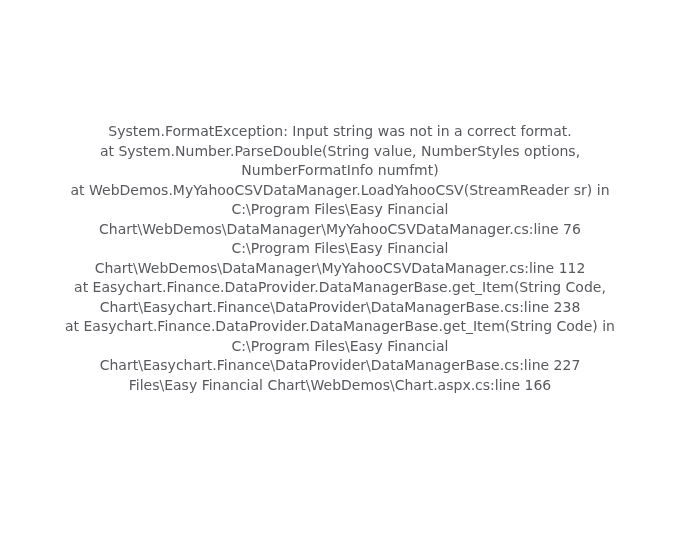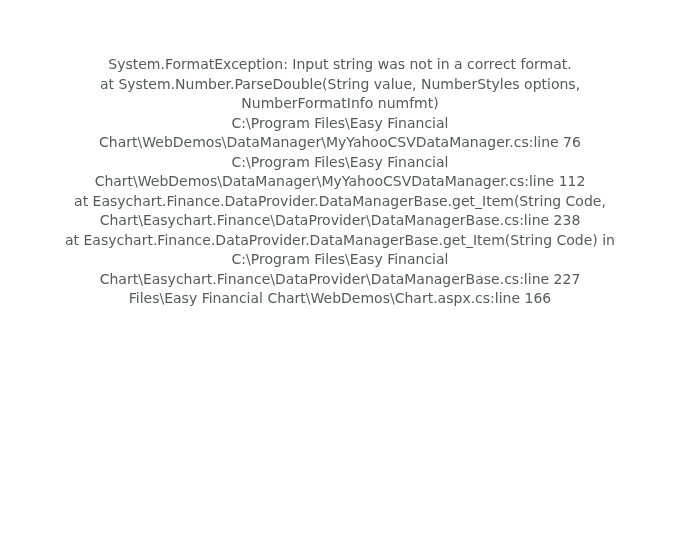--- a/index.html
+++ b/index.html
@@ -8,38 +8,40 @@
   }
   body {
     width: 680px;
     height: 546px;
     background: #ffffff;
     overflow: hidden;
   }
   .stack-trace {
     box-sizing: border-box;
     width: 680px;
-    padding-top: 55px;
+    padding-top: 98px;
     font-family: "DejaVu Sans", "Liberation Sans", sans-serif;
     font-size: 14px;
     line-height: 19.5px;
     color: #57595e;
     text-align: center;
+    margin-top: 24px;
   }
   .trace-line {
     white-space: nowrap;
   }
 </style>
 </head>
 <body>
 
 <div class="stack-trace">
     <div class="trace-line">System.FormatException: Input string was not in a correct format.</div>
     <div class="trace-line">at System.Number.ParseDouble(String value, NumberStyles options,</div>
     <div class="trace-line">NumberFormatInfo numfmt)</div>
+    <div class="trace-line">at WebDemos.MyYahooCSVDataManager.LoadYahooCSV(StreamReader sr) in</div>
     <div class="trace-line">C:\Program Files\Easy Financial</div>
     <div class="trace-line">Chart\WebDemos\DataManager\MyYahooCSVDataManager.cs:line 76</div>
     <div class="trace-line">C:\Program Files\Easy Financial</div>
     <div class="trace-line">Chart\WebDemos\DataManager\MyYahooCSVDataManager.cs:line 112</div>
     <div class="trace-line">at Easychart.Finance.DataProvider.DataManagerBase.get_Item(String Code,</div>
     <div class="trace-line">Chart\Easychart.Finance\DataProvider\DataManagerBase.cs:line 238</div>
     <div class="trace-line">at Easychart.Finance.DataProvider.DataManagerBase.get_Item(String Code) in</div>
     <div class="trace-line">C:\Program Files\Easy Financial</div>
     <div class="trace-line">Chart\Easychart.Finance\DataProvider\DataManagerBase.cs:line 227</div>
     <div class="trace-line">Files\Easy Financial Chart\WebDemos\Chart.aspx.cs:line 166</div>

